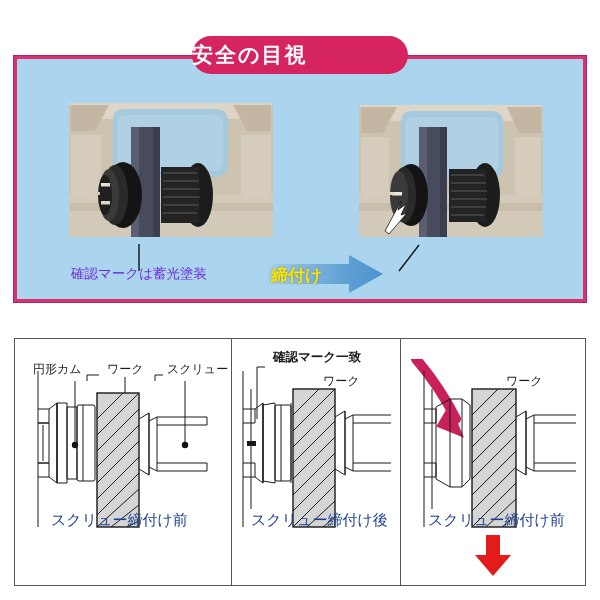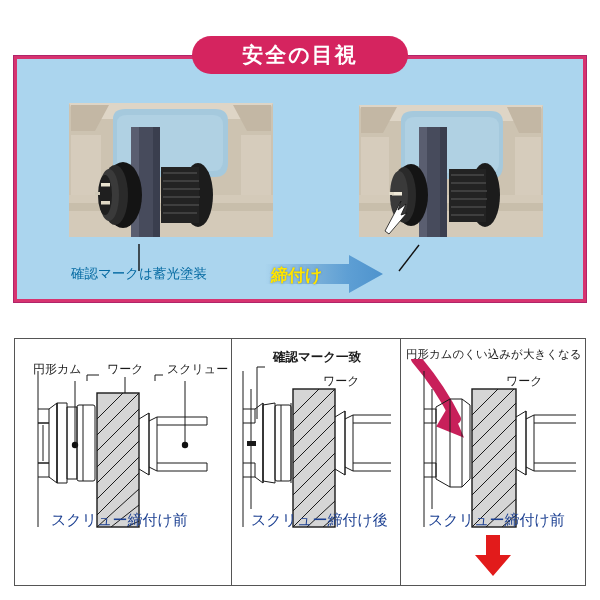--- a/index.html
+++ b/index.html
@@ -24,21 +24,21 @@
     outline: 1px solid #b0246a;
     box-sizing: border-box;
   }
   .title-banner {
     position: absolute;
     left: 192px; top: 36px;
     width: 216px; height: 38px;
     background: #d5245f;
     border-radius: 19px;
     z-index: 6;
-    display: flex; align-items: center; justify-content: center;
+    display: flex; align-items: center; 
   }
   .title-banner span {
     color: #ffffff;
     font-size: 21px;
     font-weight: bold;
     letter-spacing: 2px;
   }
 
   
   .photo {
@@ -176,21 +176,21 @@
         <path d="M40 140 L56 110 L53 119 L61 113 L56 124 L62 122 L44 143 Z" fill="#ffffff" stroke="#111" stroke-width="0.8"></path>
         <rect x="0" y="146" width="212" height="12" fill="#abd5ee"></rect>
       </svg>
     </div>
 
     <svg style="position:absolute; left:0; top:0;" width="572" height="246">
       <line x1="122" y1="185" x2="122" y2="212" stroke="#111" stroke-width="1.4"></line>
       <line x1="402" y1="186" x2="382" y2="212" stroke="#111" stroke-width="1.4"></line>
     </svg>
 
-    <div style="position:absolute; left:54px; top:206px; font-size:13.5px; color:#0369a1; white-space:nowrap;">確認マークは蓄光塗装</div>
+    <div style="position:absolute; left:54px; top:206px; font-size:13.5px; color:#6d28d9; white-space:nowrap;">確認マークは蓄光塗装</div>
 
 
     <div style="position:absolute; left:248px; top:196px; width:118px; height:38px;">
       <svg width="118" height="38" viewBox="0 0 118 38">
         <defs>
           <linearGradient id="arrGrad" x1="0" y1="0" x2="1" y2="0">
             <stop offset="0%" stop-color="#abd5ee"></stop>
             <stop offset="30%" stop-color="#86b8dc"></stop>
             <stop offset="70%" stop-color="#5e9fd4"></stop>
             <stop offset="100%" stop-color="#4e93cd"></stop>
@@ -327,21 +327,20 @@
         <line class="hl" x1="122" y1="64" x2="160" y2="64"></line>
         <line class="hl" x1="122" y1="104" x2="160" y2="104"></line>
         <line class="hl" x1="122" y1="112" x2="160" y2="112"></line>
       </svg>
 
       <div class="bottom-caption" style="left:20px; top:172px;">スクリュー締付け後</div>
     </div>
 
     <div style="position:absolute; left:385px; top:0; width:185px; height:246px;">
 
-      <div class="diag-label" style="left:6px; top:8px; font-size:11.5px;">円形カムのくい込みが大きくなる</div>
       <div class="diag-label" style="left:106px; top:34px;">ワーク</div>
 
       <svg width="185" height="180" viewBox="0 0 185 180" style="position:absolute; left:0; top:20px;">
         <path class="hl" d="M90 38 L90 32 L98 32"></path>
         <line class="hl" x1="90" y1="38" x2="90" y2="68"></line>
         <circle cx="90" cy="68" r="3.2" fill="#111"></circle>
 
         <path d="M16 0 Q40 28 56 60" stroke="#c8205a" stroke-width="10" fill="none" stroke-linecap="round"></path>
         <path d="M44 48 L70 74 L40 74 Z" fill="#c8205a" transform="rotate(22 55 61)"></path>
 

